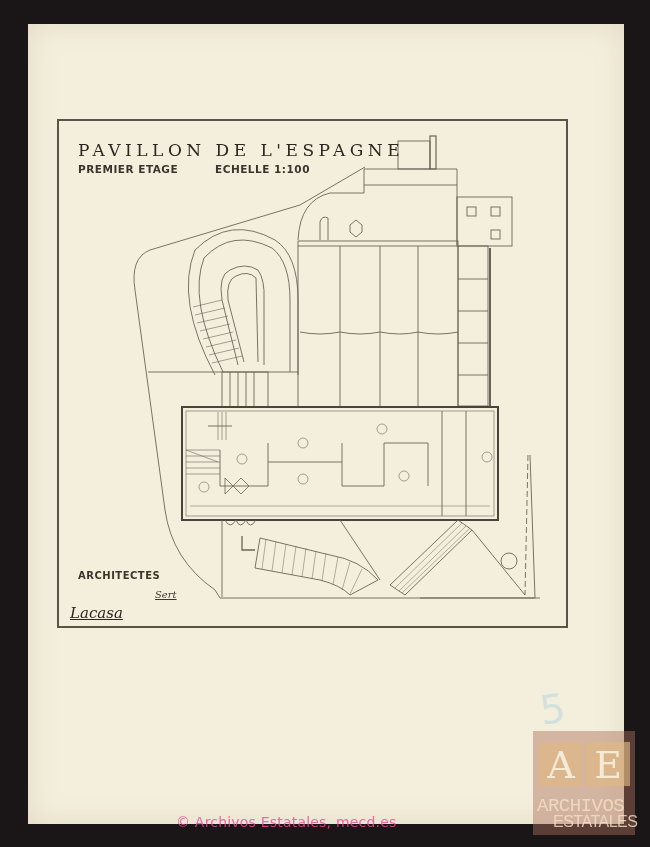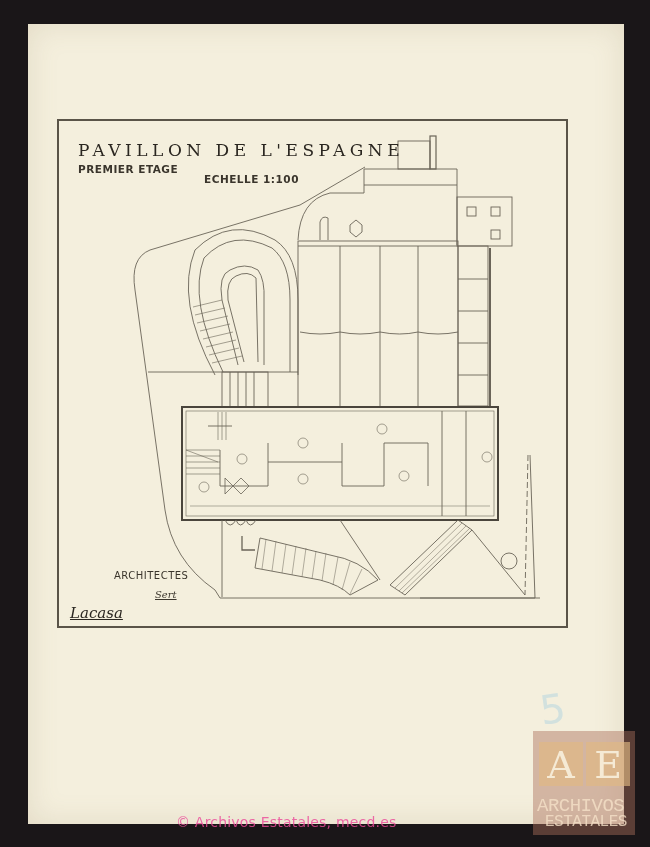--- a/index.html
+++ b/index.html
@@ -1,30 +1,30 @@
 <!DOCTYPE html>
 <html><head>
 <meta charset="utf-8">
 <style>
   html, body { margin:0; padding:0; }
   body { width:650px; height:847px; background:#1a1618; position:relative; overflow:hidden; font-family:"DejaVu Sans", sans-serif; }
   .paper { position:absolute; left:28px; top:24px; width:596px; height:800px; background:#f4efdd; box-shadow: inset 0 0 30px rgba(150,130,90,0.18); }
   .frame { position:absolute; left:57px; top:119px; width:511px; height:509px; border:2px solid #5a5448; box-sizing:border-box; }
   .title { position:absolute; left:78px; top:140px; font-family:"DejaVu Serif", serif; font-weight:normal; font-size:17px; letter-spacing:4.5px; color:#2a2620; white-space:nowrap; }
   .subtitle { position:absolute; top:163px; font-size:10.5px; font-weight:bold; color:#3a352c; letter-spacing:0.5px; }
-  .archi { position:absolute; left:78px; top:570px; font-size:10px; font-weight:normal; color:#3a352c; letter-spacing:0.5px;margin-left:36px; }
+  .archi { position:absolute; left:78px; top:570px; font-size:10px; font-weight:bold; color:#3a352c; letter-spacing:0.5px; }
   .sig1 { position:absolute; left:133px; top:589px; font-family:"DejaVu Serif", serif; font-style:italic; font-size:10px; color:#3a352c; text-decoration:underline;margin-left:22px; }
   .sig2 { position:absolute; left:70px; top:604px; font-family:"DejaVu Serif", serif; font-style:italic; font-size:15px; color:#2a2620; text-decoration:underline;text-align:right; }
   svg.plan { position:absolute; left:0; top:0; }
   .copyright { position:absolute; left:176px; top:814px; font-size:14px; color:#ec4899; letter-spacing:0.2px; opacity:0.8; }
   .mark5 { position:absolute; left:540px; top:686px; font-size:40px; color:#cfe0df; font-family:"DejaVu Sans", sans-serif; transform:rotate(-8deg); opacity:0.9; }
   .logo { position:absolute; left:533px; top:731px; width:102px; height:104px; background:rgba(170,110,90,0.45); }
   .logo .box { position:absolute; top:11px; width:44px; height:44px; background:rgba(225,185,130,0.65); color:#f5ead5; font-family:"DejaVu Serif", serif; font-size:38px; text-align:center; line-height:46px; }
   .logo .t1 { position:absolute; left:4px; top:64px; font-family:Liberation Mono, monospace; font-size:19px; color:rgba(245,225,200,0.8); letter-spacing:-0.5px; }
-  .logo .t2 { position:absolute; left:12px; top:82px; font-family:Liberation Mono, monospace; font-size:16px; color:rgba(245,225,200,0.8); letter-spacing:-0.5px; }
+  .logo .t2 { position:absolute; left:20px; top:82px; font-family:Liberation Sans, sans-serif; font-size:16px; color:rgba(245,225,200,0.8); letter-spacing:-0.5px; }
 </style>
 </head>
 <body>
 
 <div class="paper"></div>
 
 <svg class="plan" width="650" height="847" xmlns="http://www.w3.org/2000/svg" fill="none" stroke="#6a6458" stroke-width="0.9">
 
   <path d="M365 167 L300 205 L150 250 Q130 258 135 290 L165 510 Q172 560 215 590 L220 598 L535 598 L530 455"></path>
 
@@ -133,21 +133,21 @@
       <circle cx="204" cy="487" r="5"></circle>
       <circle cx="404" cy="476" r="5"></circle>
       <circle cx="487" cy="457" r="5"></circle>
   </g>
 </svg>
 
 <div class="frame"></div>
 
 <div class="title">PAVILLON DE L'ESPAGNE</div>
 <div class="subtitle" style="left:78px;">PREMIER ETAGE</div>
-<div class="subtitle" style="left:204px;margin-top:10px;">ECHELLE 1:100</div>
+<div class="subtitle" style="left:215px;">ECHELLE 1:100</div>
 <div class="archi">ARCHITECTES</div>
 <div class="sig1">Sert</div>
 <div class="sig2">Lacasa</div>
 
 <div class="mark5">5</div>
 
 <div class="logo">
   <div class="box" style="left:6px;">A</div>
   <div class="box" style="left:53px;">E</div>
   <div class="t1">ARCHIVOS</div>

